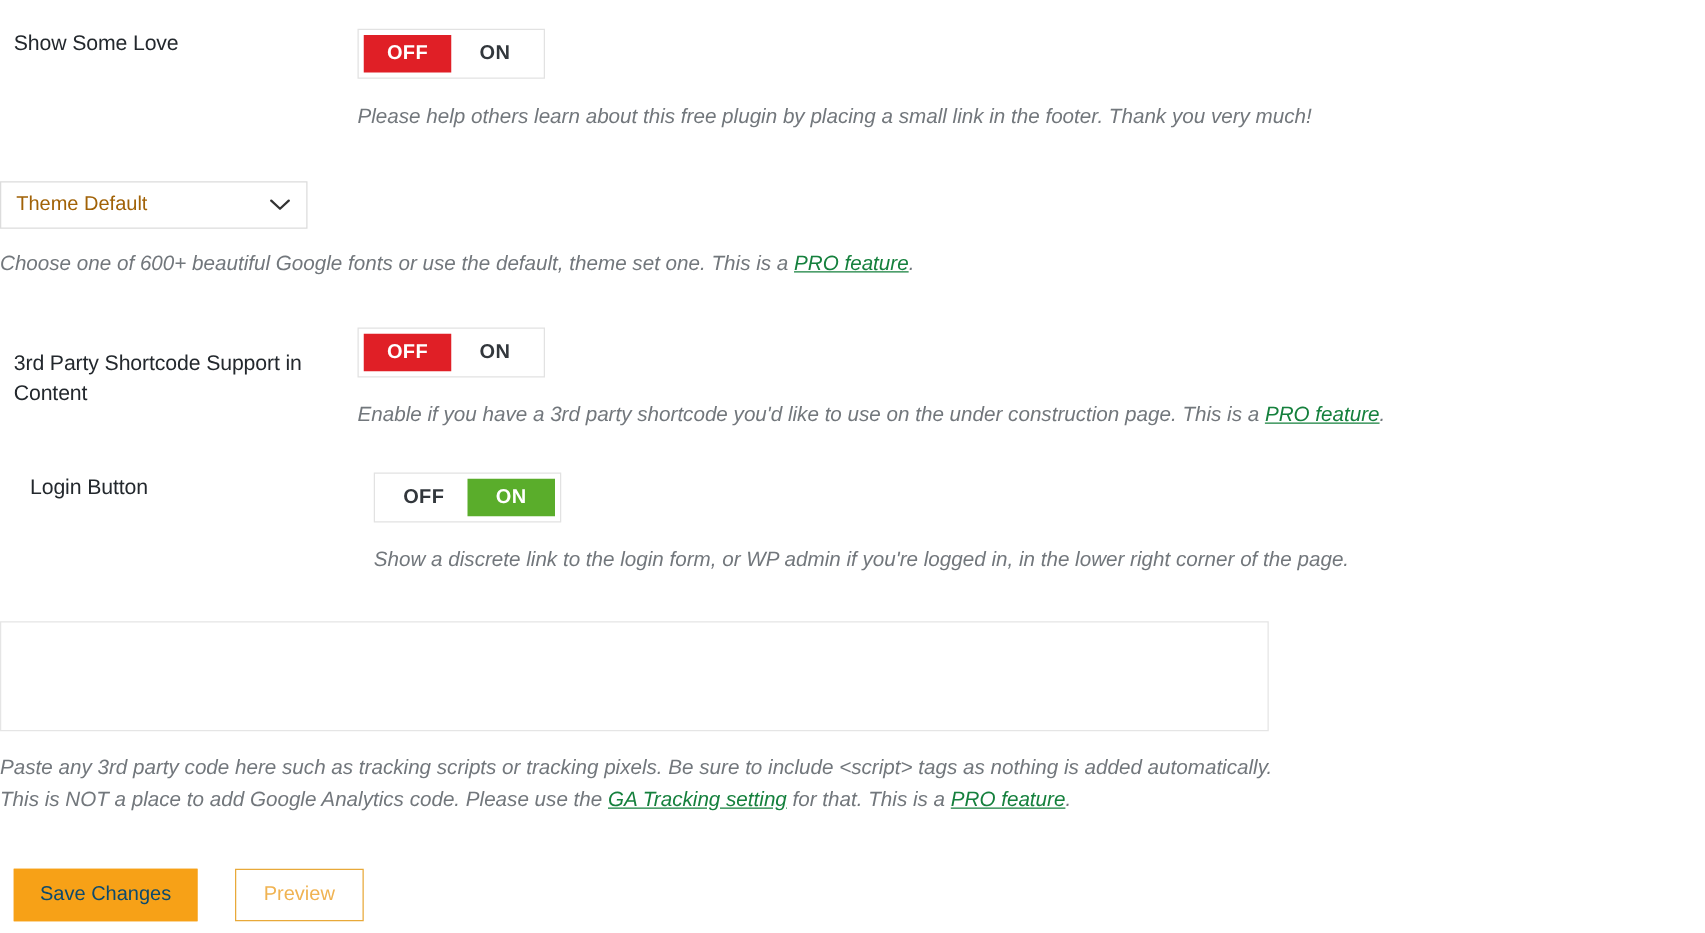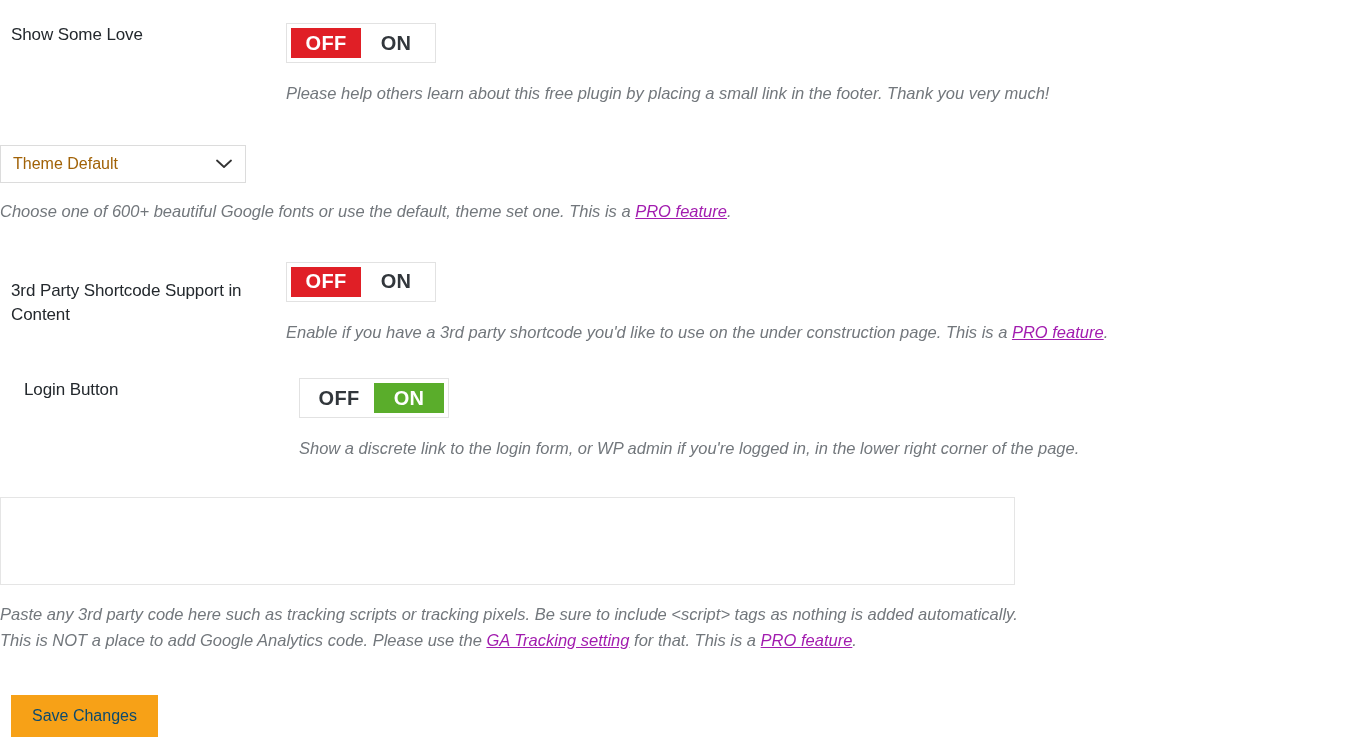--- a/index.html
+++ b/index.html
@@ -53,21 +53,21 @@
     padding: 4px;
     box-sizing: border-box;
     height: 40px;
     align-items: stretch;
   }
   .toggle-seg {
     min-width: 70px;
     display: flex;
     align-items: center;
     justify-content: center;
-    font-size: 20px;
+    font-size: 16px;
     font-weight: 700;
     color: #32373c;
     letter-spacing: 0.3px;
     background: transparent;
     user-select: none;
     cursor: pointer;
     padding: 0 10px;
     box-sizing: border-box;
   }
   .toggle-seg.on-red {
@@ -113,21 +113,21 @@
   
   .desc {
     font-size: 16.5px;
     font-style: italic;
     color: #72777c;
     line-height: 1.6;
     font-family: "Liberation Sans", sans-serif;
     max-width: 1030px;
   }
   .desc a {
-    color: #a21caf;
+    color: #15803d;
     text-decoration: underline;
     font-style: italic;
   }
 
   
   .code-area {
     width: 1015px;
     height: 88px;
     box-sizing: border-box;
     border: 1px solid #e5e5e5;
@@ -232,15 +232,16 @@
       <textarea class="code-area" placeholder="" style=""></textarea>
       <div class="desc" style="margin-top:16px;">Paste any 3rd party code here such as tracking scripts or tracking pixels. Be sure to include &lt;script&gt; tags as nothing is added automatically.</div>
       <div class="desc">
         <span>This is NOT a place to add Google Analytics code. Please use the </span><a href="#">GA Tracking setting</a><span> for that. This is a </span><a href="#">PRO feature</a><span>.</span>
       </div>
     </div>
   </div>
 
   <div class="button-bar" style="margin-top:42px;">
     <button class="btn-save">Save Changes</button>
+    <button class="btn-preview">Preview</button>
   </div>
 
 </div>
 
 </body></html>

